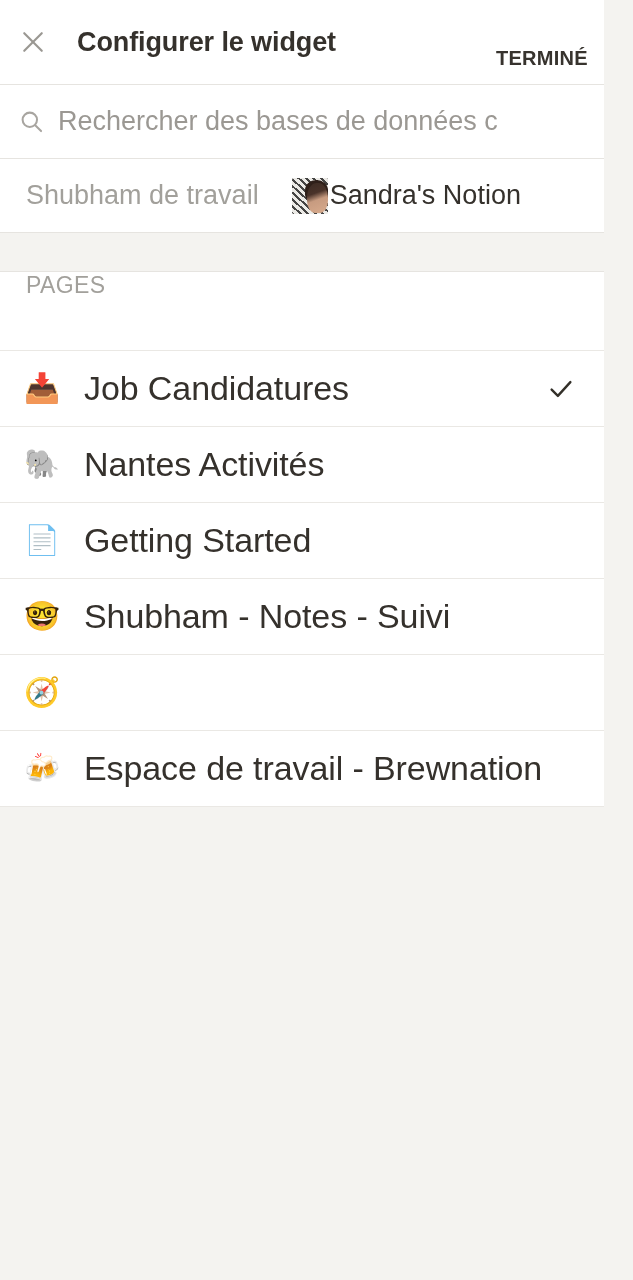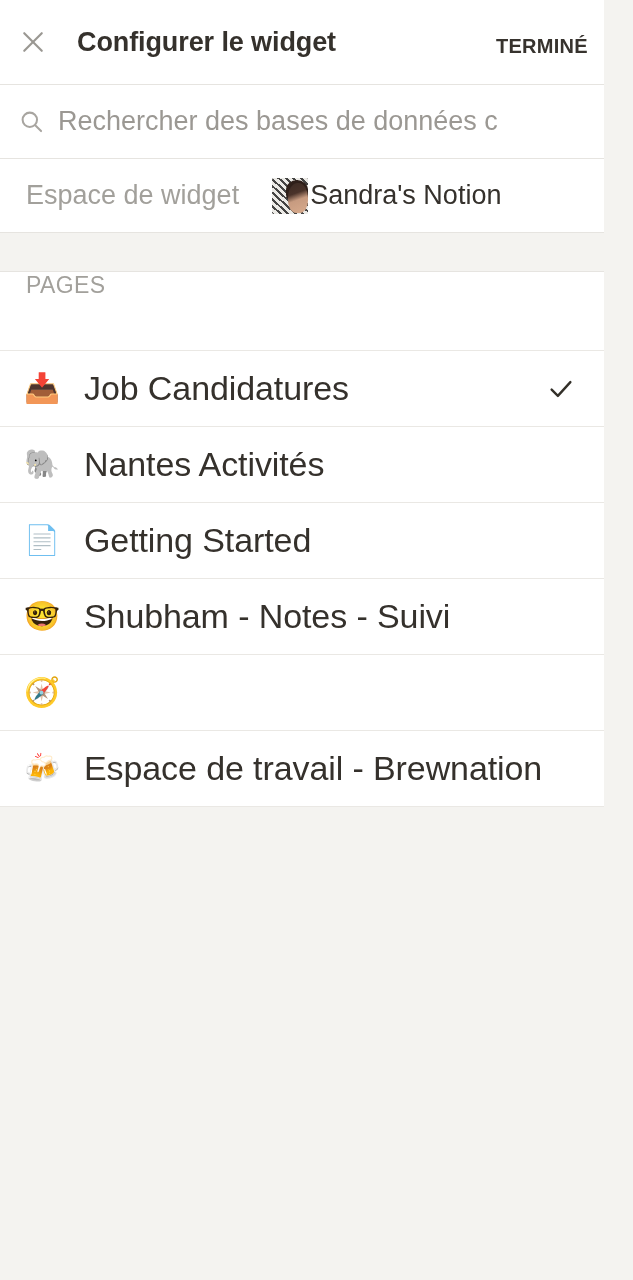--- a/index.html
+++ b/index.html
@@ -47,21 +47,21 @@
     font-size: 27px;
     font-weight: bold;
     color: #35312c;
     letter-spacing: -0.1px;
     white-space: nowrap;
     margin-left: 11px;
   }
   .done-btn {
     position: absolute;
     right: 16px;
-    top: 4px;
+    top: 16px;
     height: 85px;
     display: flex;
     align-items: center;
     font-size: 20px;
     font-weight: bold;
     letter-spacing: 0.3px;
     color: #37332e;
     white-space: nowrap;
   }
 
@@ -259,21 +259,21 @@
     <div class="search-icon">
       <svg width="27" height="27" viewBox="0 0 24 24" fill="none" stroke="#a8a5a0" stroke-width="1.8" stroke-linecap="round">
         <circle cx="10.5" cy="10.5" r="6.4"></circle>
         <line x1="15.3" y1="15.3" x2="20.5" y2="20.5"></line>
       </svg>
     </div>
     <input class="search-input" type="text" placeholder="Rechercher des bases de données c" style="">
   </div>
 
   <div class="workspace-row">
-    <div class="workspace-label">Espace de widget</div>
+    <div class="workspace-label">Shubham de travail</div>
     <div class="workspace-value-wrap">
       <div class="avatar">
         <div class="av-bg"></div>
         <div class="av-hair"></div>
         <div class="av-face"></div>
       </div>
       <div class="workspace-value">Sandra's Notion</div>
     </div>
   </div>
 

